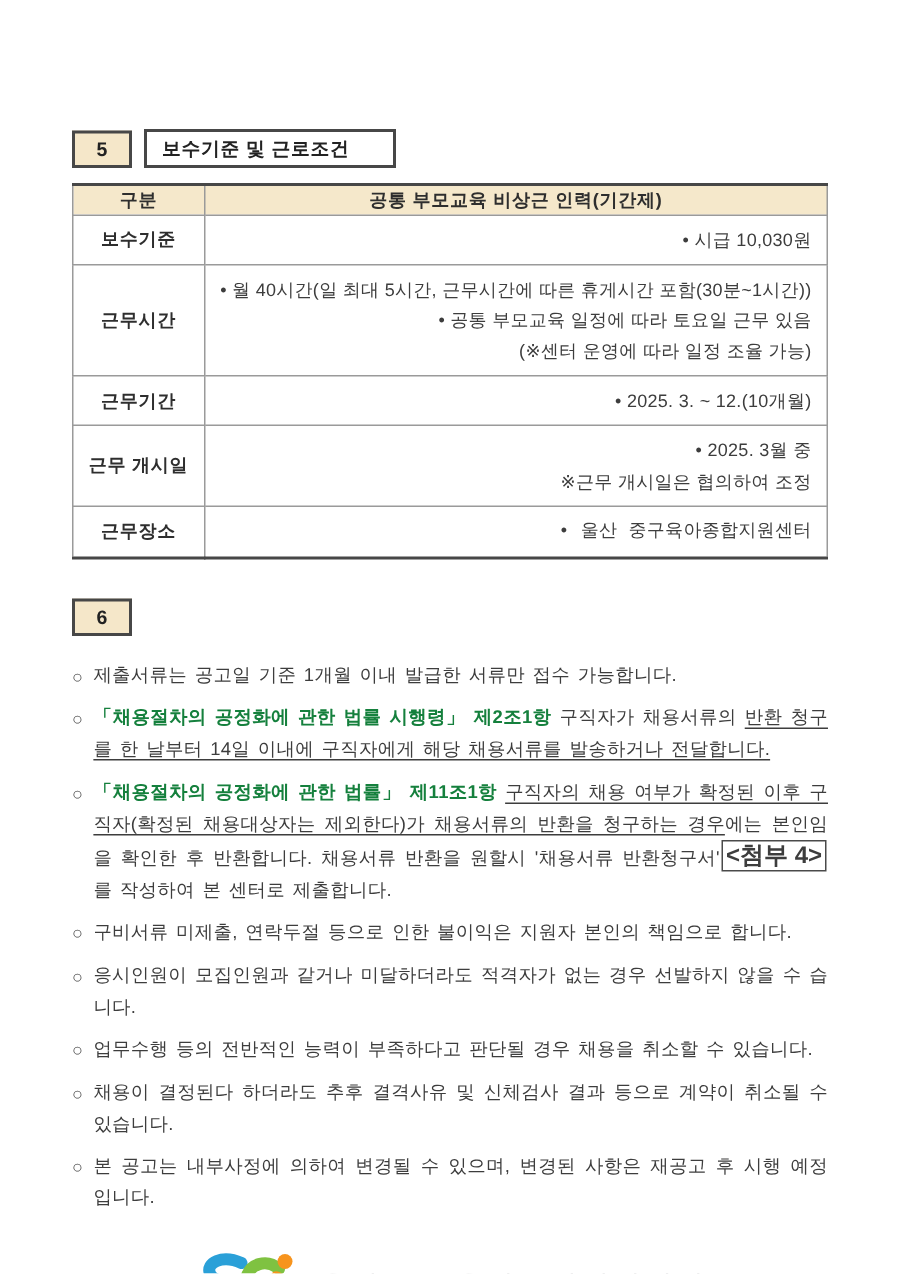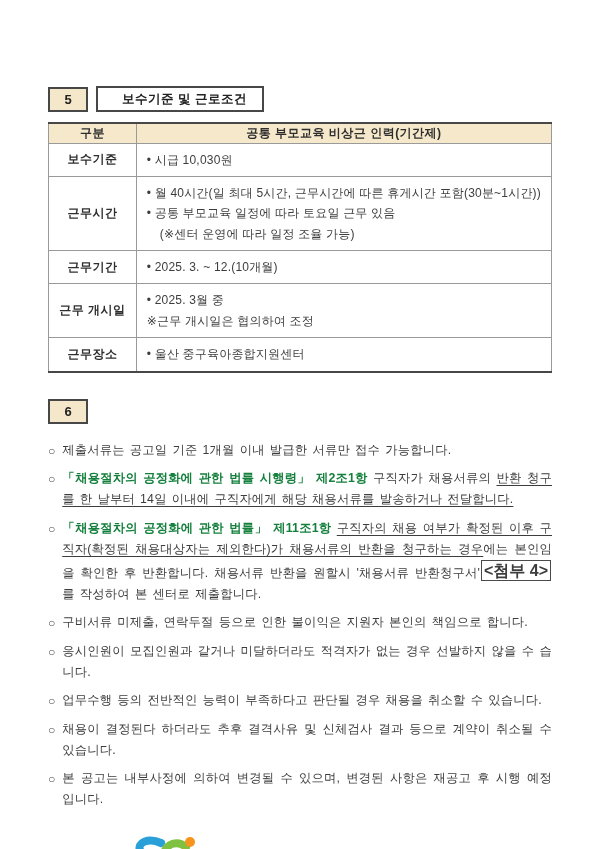--- a/index.html
+++ b/index.html
@@ -25,35 +25,36 @@
     border: 2px solid #474747;
     font-weight: bold; font-size: 13px; color: #222;
     display: flex; align-items: center; justify-content: center;
   }
   .title-box {
     width: 168px; height: 26px;
     background: #ffffff;
     border: 2px solid #474747;
     font-weight: bold; font-size: 12.5px; color: #222;
     display: flex; align-items: center;
-    padding-left: 24px;
+    padding-left: 10px;
     letter-spacing: 0.5px;
   }
   
   table.cond-table {
     width: 100%;
     border-collapse: collapse;
     border-top: 2px solid #474747;
     border-bottom: 2px solid #474747;
     margin-bottom: 26px;
   }
   table.cond-table th, table.cond-table td {
     border: 1px solid #9a9a9a;
     font-size: 12px;
     vertical-align: middle;
+    text-align: right;
   }
   table.cond-table thead th {
     background: #f5e8cb;
     font-weight: bold;
     height: 20px;
     text-align: center;
     color: #2e2e2e;
     letter-spacing: 0.5px;
   }
   table.cond-table tbody th {
@@ -69,21 +70,21 @@
     padding: 6px 10px;
     color: #3d3d3d;
     line-height: 1.7;
   }
   table.cond-table tbody td .cell-line { white-space: nowrap; letter-spacing: 0.2px; }
   table.cond-table tbody td .cell-line.indent { padding-left: 13px; }
   tr.row-pay    td, tr.row-pay    th { height: 28px; }
   tr.row-hours  td, tr.row-hours  th { height: 66px; }
   tr.row-period td, tr.row-period th { height: 28px; }
   tr.row-start  td, tr.row-start  th { height: 46px; }
-  tr.row-place  td, tr.row-place  th { height: 28px; }
+  tr.row-place  td, tr.row-place  th { height: 28px; font-family: Liberation Mono, monospace; }
   
   .bullets { margin-top: 16px; }
   .bullet-item {
     display: flex;
     gap: 7px;
     margin-bottom: 7px;
     font-size: 12.3px;
     line-height: 1.72;
     color: #3d3d3d;
   }

